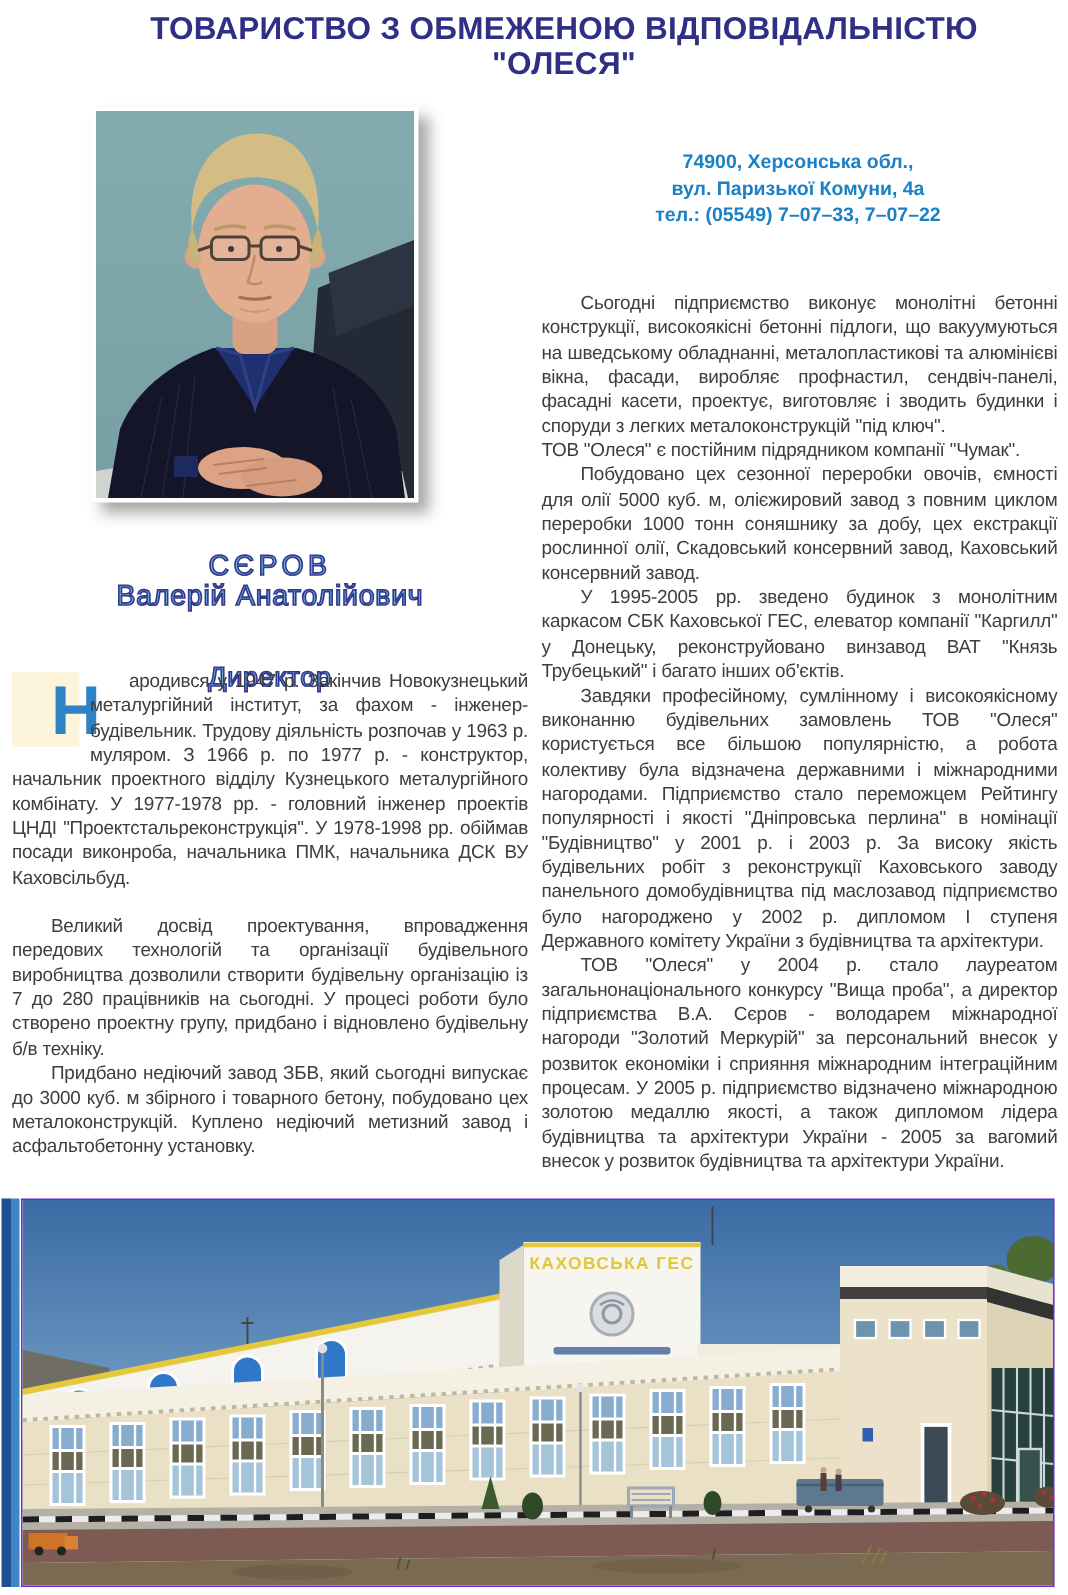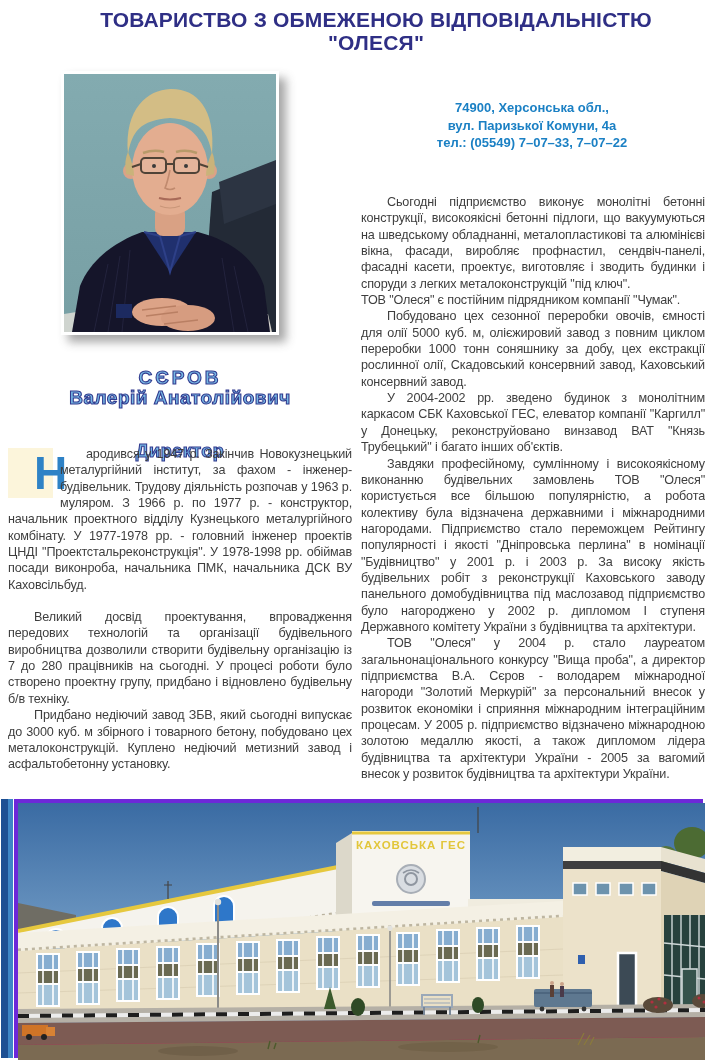--- a/index.html
+++ b/index.html
@@ -14,21 +14,21 @@
   .contact{position:absolute;left:360px;top:99px;width:344px;text-align:center;
            color:#1b80c4;font-weight:bold;font-size:13px;line-height:17.5px;}
 
   
   .photo-frame{position:absolute;left:61px;top:71px;background:#fff;padding:3px;
                box-shadow:7px 7px 9px rgba(60,60,60,.45);}
   .photo-frame svg{display:block;}
 
   
   .director{position:absolute;left:8px;top:368px;width:344px;text-align:center;}
-  .director .nline{font-weight:bold;color:#76b8e4;-webkit-text-stroke:1.1px #323a8e;line-height:20px;}
+  .director .nline{font-weight:normal;color:#76b8e4;-webkit-text-stroke:1.1px #323a8e;line-height:20px;}
   .director .surname{font-size:19px;letter-spacing:3px;}
   .director .fullname{font-size:19px;letter-spacing:.5px;}
   .director .position{font-size:18px;letter-spacing:.5px;margin-top:33px;}
 
   
   .col{font-size:12.6px;line-height:16.35px;color:#3e3e3e;text-align:justify;
        letter-spacing:-0.15px;overflow:hidden;}
   .col p{margin:0;text-indent:26px;}
   .col p.noindent{text-indent:0;}
   .col .vspace{height:16px;}
@@ -37,21 +37,21 @@
 
   .dropcap{float:left;width:45px;height:50px;margin:2px 7px 2px 0;
            background:#fcf5db;color:#2e82c6;font-size:46px;line-height:50px;
            font-weight:bold;text-align:center;}
   .p-dropcap{text-indent:0;}
 
   
   .side-bar{position:absolute;left:1px;top:799px;width:12px;height:259px;
             background:linear-gradient(90deg,#1d4f93 0 55%,#3e86c6 55% 100%);}
   .photo-bottom{position:absolute;left:14px;top:799px;width:689px;height:259px;
-                border:4px solid #6d28d9;box-sizing:border-box;background:#be185d;}
+                border:1px solid #6d28d9;box-sizing:border-box;background:#e5e5e5;}
   .photo-bottom svg{display:block;}
 </style>
 </head>
 <body>
 
 <div class="page">
 
   <div class="title">
     <div>ТОВАРИСТВО З ОБМЕЖЕНОЮ ВІДПОВІДАЛЬНІСТЮ</div>
     <div>"ОЛЕСЯ"</div>
@@ -131,21 +131,21 @@
   <div class="contact">
     <div>74900, Херсонська обл.,</div>
     <div>вул. Паризької Комуни, 4а</div>
     <div>тел.: (05549) 7–07–33, 7–07–22</div>
   </div>
 
   <div class="col col-right">
     <p>Сьогодні підприємство виконує монолітні бетонні конструкції, високоякісні бетонні підлоги, що вакуумуються на шведському обладнанні, металопластикові та алюмінієві вікна, фасади, виробляє профнастил, сендвіч-панелі, фасадні касети, проектує, виготовляє і зводить будинки і споруди з легких металоконструкцій "під ключ".</p>
     <p class="noindent">ТОВ "Олеся" є постійним підрядником компанії "Чумак".</p>
     <p>Побудовано цех сезонної переробки овочів, ємності для олії 5000 куб. м, олієжировий завод з повним циклом переробки 1000 тонн соняшнику за добу, цех екстракції рослинної олії, Скадовський консервний завод, Каховський консервний завод.</p>
-    <p>У 2004-2002 рр. зведено будинок з монолітним каркасом СБК Каховської ГЕС, елеватор компанії "Каргилл" у Донецьку, реконструйовано винзавод ВАТ "Князь Трубецький" і багато інших об'єктів.</p>
+    <p>У 1995-2005 рр. зведено будинок з монолітним каркасом СБК Каховської ГЕС, елеватор компанії "Каргилл" у Донецьку, реконструйовано винзавод ВАТ "Князь Трубецький" і багато інших об'єктів.</p>
     <p>Завдяки професійному, сумлінному і високоякісному виконанню будівельних замовлень ТОВ "Олеся" користується все більшою популярністю, а робота колективу була відзначена державними і міжнародними нагородами. Підприємство стало переможцем Рейтингу популярності і якості "Дніпровська перлина" в номінації "Будівництво" у 2001 р. і 2003 р. За високу якість будівельних робіт з реконструкції Каховського заводу панельного домобудівництва під маслозавод підприємство було нагороджено у 2002 р. дипломом І ступеня Державного комітету України з будівництва та архітектури.</p>
     <p>ТОВ "Олеся" у 2004 р. стало лауреатом загальнонаціонального конкурсу "Вища проба", а директор підприємства В.А. Сєров - володарем міжнародної нагороди "Золотий Меркурій" за персональний внесок у розвиток економіки і сприяння міжнародним інтеграційним процесам. У 2005 р. підприємство відзначено міжнародною золотою медаллю якості, а також дипломом лідера будівництва та архітектури України - 2005 за вагомий внесок у розвиток будівництва та архітектури України.</p>
   </div>
 
   <div class="col col-left">
     <p class="p-dropcap"><span class="dropcap">Н</span><span>ародився у 1947 р. Закінчив Новокузнецький металургійний інститут, за фахом - інженер-будівельник. Трудову діяльність розпочав у 1963 р. муляром. З 1966 р. по 1977 р. - конструктор, начальник проектного відділу Кузнецького металургійного комбінату. У 1977-1978 рр. - головний інженер проектів ЦНДІ "Проектстальреконструкція". У 1978-1998 рр. обіймав посади виконроба, начальника ПМК, начальника ДСК ВУ Каховсільбуд.</span></p>
     <div class="vspace"></div>
     <p>Великий досвід проектування, впровадження передових технологій та організації будівельного виробництва дозволили створити будівельну організацію із 7 до 280 працівників на сьогодні. У процесі роботи було створено проектну групу, придбано і відновлено будівельну б/в техніку.</p>
     <p>Придбано недіючий завод ЗБВ, який сьогодні випускає до 3000 куб. м збірного і товарного бетону, побудовано цех металоконструкцій. Куплено недіючий метизний завод і асфальтобетонну установку.</p>
   </div>

